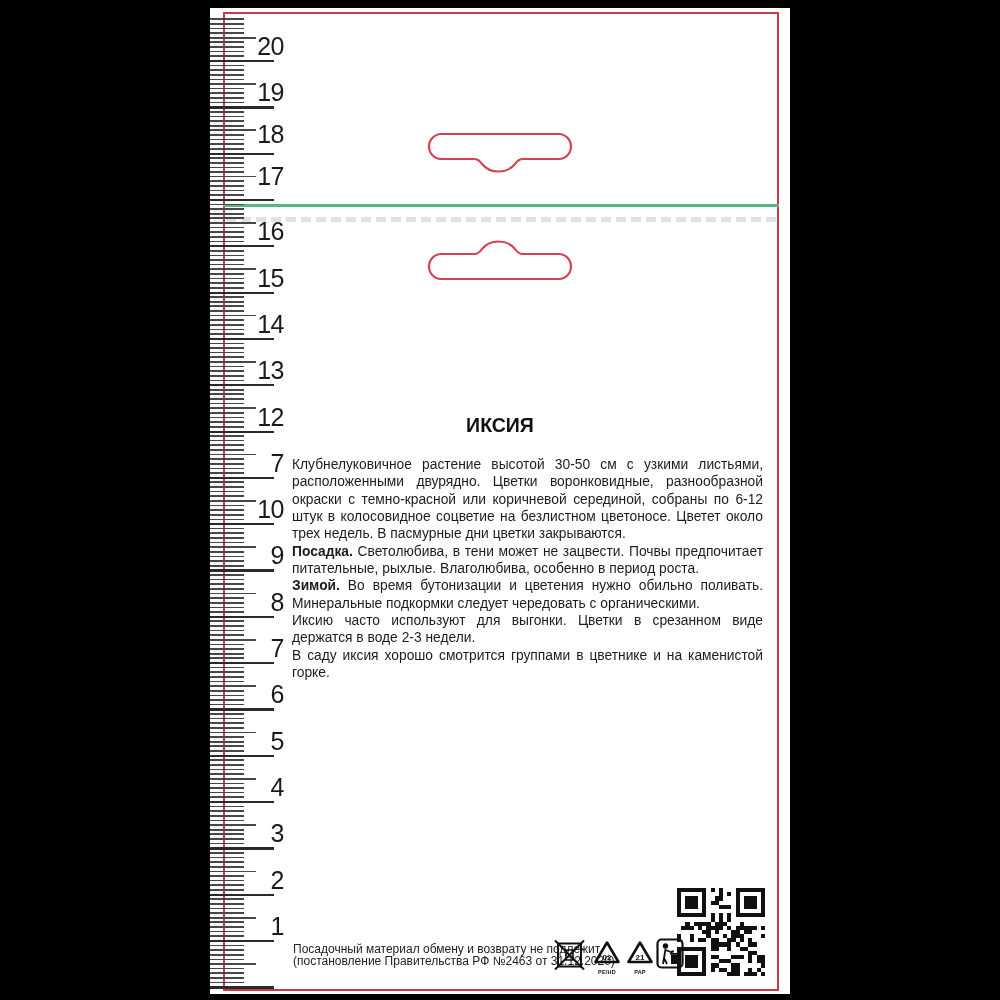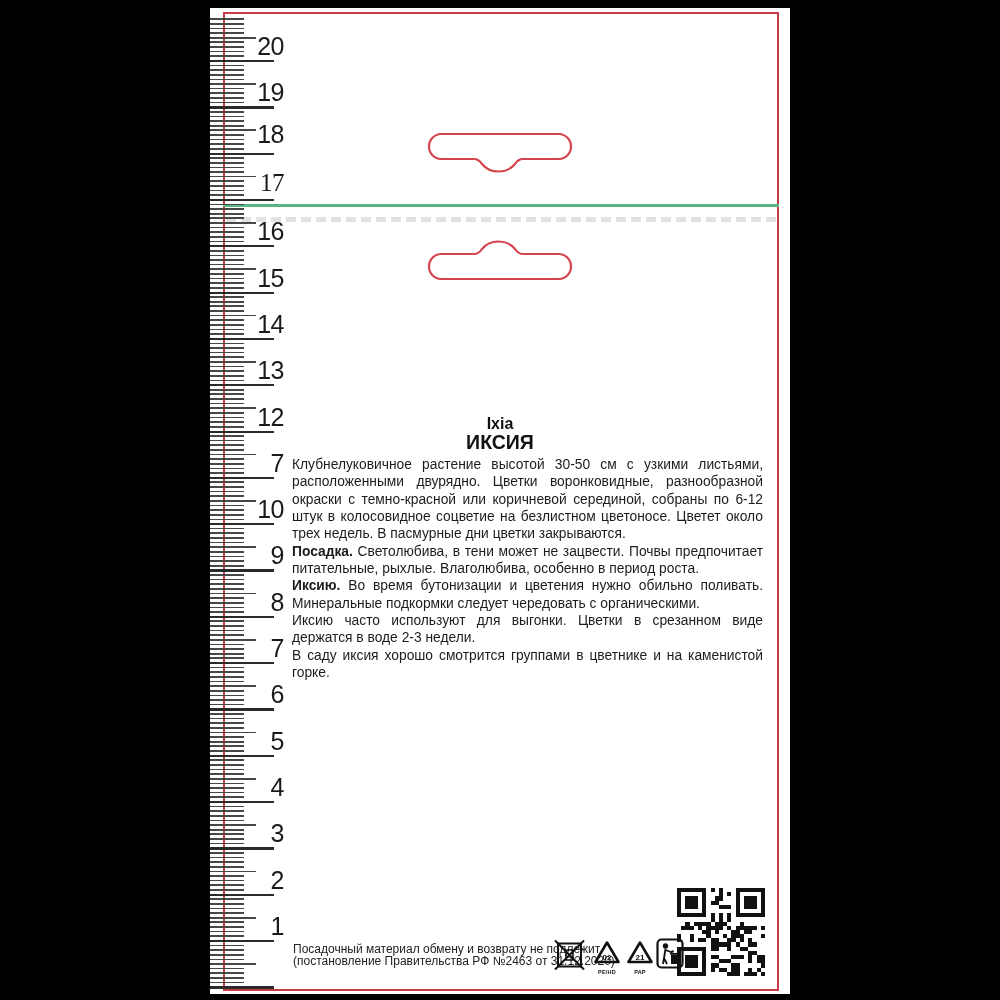--- a/index.html
+++ b/index.html
@@ -267,48 +267,47 @@
         <div class="tick" style="top: 950.53px;"></div>
         <div class="tick mid" style="top: 955.162px;"></div>
         <div class="tick" style="top: 959.794px;"></div>
         <div class="tick" style="top: 964.425px;"></div>
         <div class="tick" style="top: 969.057px;"></div>
         <div class="tick" style="top: 973.688px;"></div>
         <div class="tick cm" style="top: 978.32px;"></div>
         <div class="cm-num" style="top: 25px;">20</div>
         <div class="cm-num" style="top: 71.316px;">19</div>
         <div class="cm-num" style="top: 113px;">18</div>
-        <div class="cm-num" style="top: 162px; font-family: Liberation Serif, serif;">17</div>
+        <div class="cm-num" style="top: 155px;">17</div>
         <div class="cm-num" style="top: 210.264px;">16</div>
         <div class="cm-num" style="top: 256.58px;">15</div>
         <div class="cm-num" style="top: 302.896px;">14</div>
         <div class="cm-num" style="top: 349.212px;">13</div>
         <div class="cm-num" style="top: 395.528px;">12</div>
         <div class="cm-num" style="top: 441.844px;">7</div>
         <div class="cm-num" style="top: 488.16px;">10</div>
         <div class="cm-num" style="top: 534.476px;">9</div>
         <div class="cm-num" style="top: 580.792px;">8</div>
         <div class="cm-num" style="top: 627.108px;">7</div>
         <div class="cm-num" style="top: 673.424px;">6</div>
         <div class="cm-num" style="top: 719.74px;">5</div>
         <div class="cm-num" style="top: 766.056px;">4</div>
         <div class="cm-num" style="top: 812.372px;">3</div>
         <div class="cm-num" style="top: 858.688px;">2</div>
         <div class="cm-num" style="top: 905.004px;">1</div>
       </div>
 
     <div class="title-block">
-      <div class="title-latin">Ixia</div>
       <div class="title-ru">ИКСИЯ</div>
     </div>
 
     <div class="description">
         <p>Клубнелуковичное растение высотой 30-50 см с узкими листьями, расположенными двурядно. Цветки воронковидные, разнообразной окраски с темно-красной или коричневой серединой, собраны по 6-12 штук в колосовидное соцветие на безлистном цветоносе. Цветет около трех недель. В пасмурные дни цветки закрываются.</p>
         <p><b>Посадка.</b> Светолюбива, в тени может не зацвести. Почвы предпочитает питательные, рыхлые. Влаголюбива, особенно в период роста.</p>
-        <p><b>Иксию.</b> Во время бутонизации и цветения нужно обильно поливать. Минеральные подкормки следует чередовать с органическими.</p>
+        <p><b>Зимой.</b> Во время бутонизации и цветения нужно обильно поливать. Минеральные подкормки следует чередовать с органическими.</p>
         <p>Иксию часто используют для выгонки. Цветки в срезанном виде держатся в воде 2-3 недели.</p>
         <p>В саду иксия хорошо смотрится группами в цветнике и на каменистой горке.</p>
       </div>
 
     <div class="return-note">
         <div>Посадочный материал обмену и возврату не подлежит</div>
         <div>(постановление Правительства РФ №2463 от 31.12.2020)</div>
       </div>
 
     <div class="picto" style="left:344px;top:931px">

